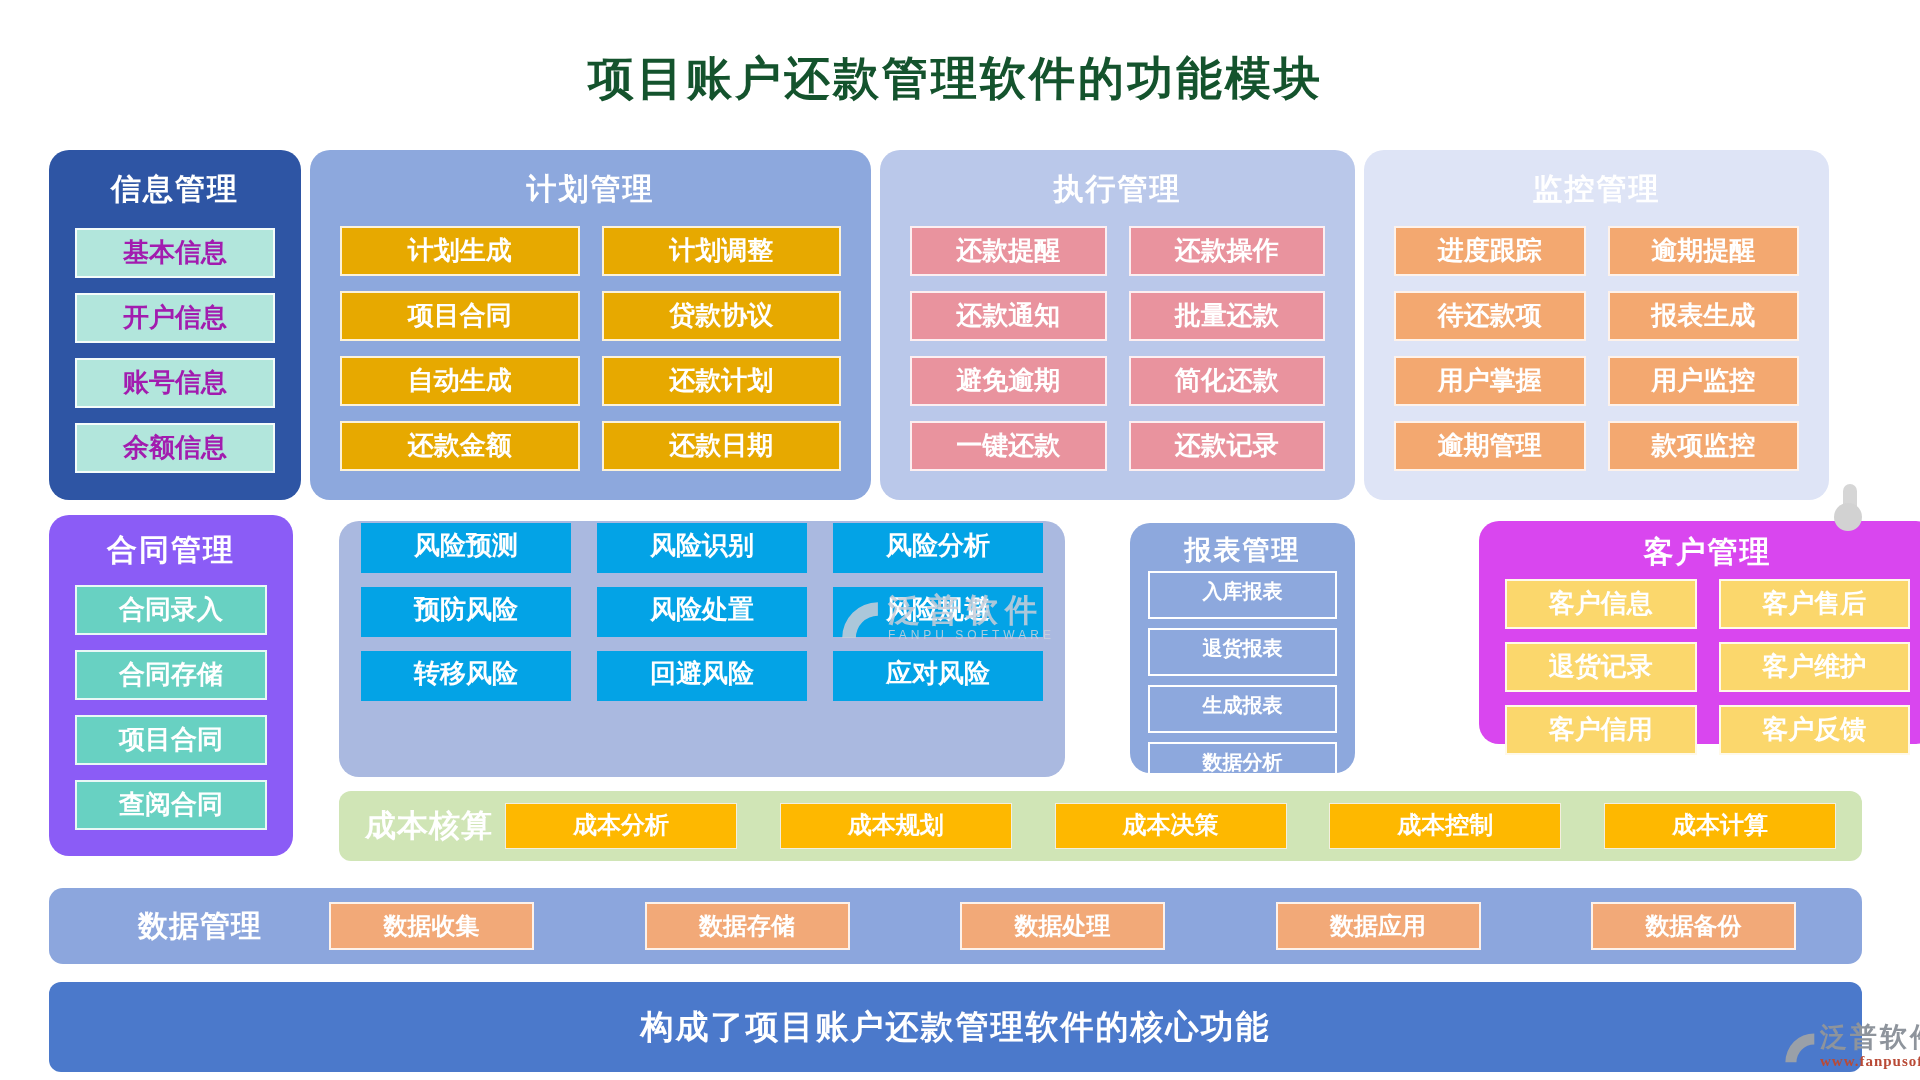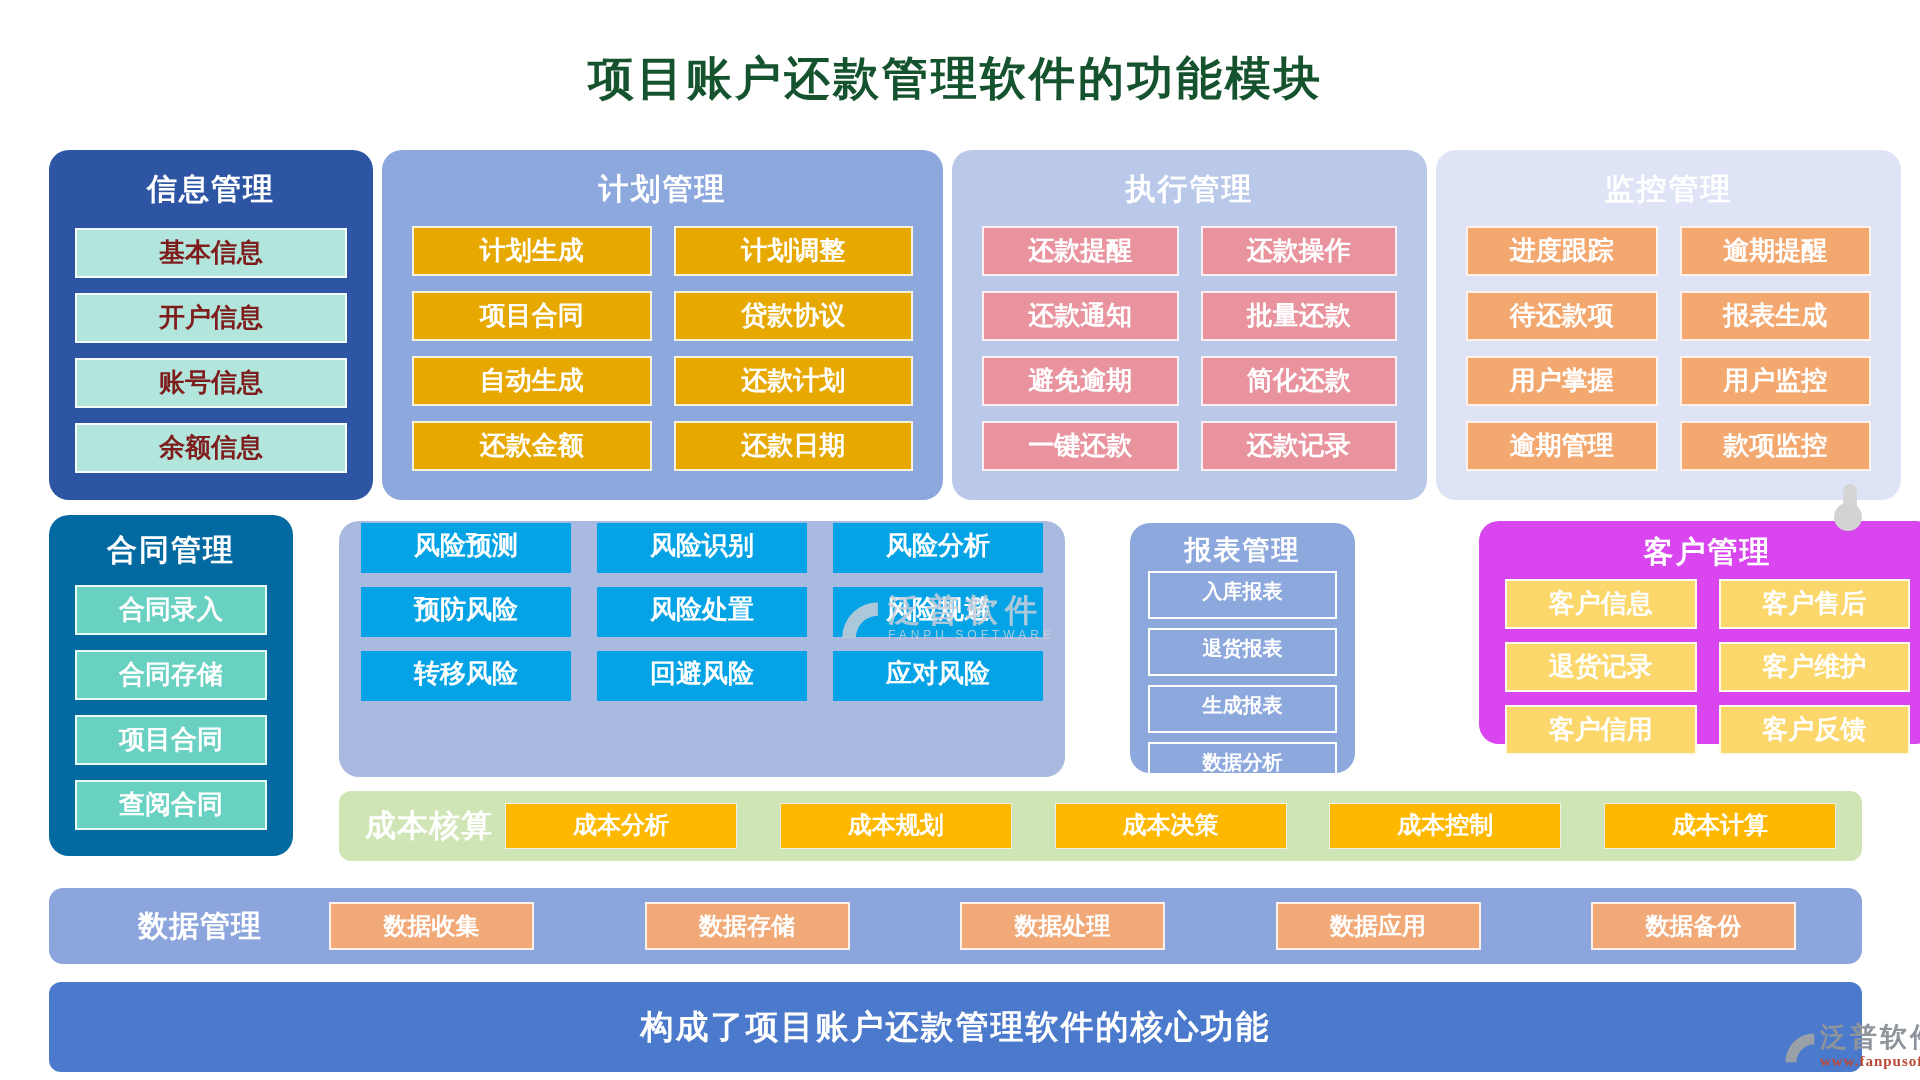--- a/index.html
+++ b/index.html
@@ -19,34 +19,34 @@
     text-align:center;color:#ffffff;font-weight:bold;font-size:30px;
     height:72px;line-height:78px;letter-spacing:2px;
   }
   .btn{
     box-sizing:border-box;text-align:center;color:#ffffff;
     font-size:26px;font-weight:bold;height:50px;line-height:46px;
     border:2px solid rgba(255,255,255,.85);
   }
   
   .row1{position:absolute;top:150px;left:0;display:flex;gap:9px;height:350px;}
-  .panel-info{width:324px;background:#2e55a4;}
+  .panel-info{width:252px;background:#2e55a4;}
   .panel-plan{width:561px;background:#8da8dd;}
   .panel-exec{width:475px;background:#bac8ea;}
   .panel-monitor{width:465px;background:#dee4f6;}
   .stack{padding:6px 26px 0;}
   .stack .btn{margin-bottom:15px;}
-  .btn.cyan{background:#b2e6dc;color:#7f1d1d;}
+  .btn.cyan{background:#b2e6dc;color:#a21caf;}
   .grid2{display:grid;grid-template-columns:1fr 1fr;gap:15px 22px;padding:4px 30px 0;}
   .btn.gold{background:#e7a900;}
   .btn.pink{background:#e9939e;}
   .btn.orange{background:#f3a870;}
   
   .row2{position:absolute;top:515px;left:0;width:1813px;height:352px;}
-  .panel-contract{position:absolute;left:0;top:0;width:244px;height:341px;background:#0369a1;}
+  .panel-contract{position:absolute;left:0;top:0;width:244px;height:341px;background:#8b5cf6;}
   .panel-contract .panel-title{height:64px;line-height:70px;}
   .btn.teal{background:#68d1c2;}
   .panel-risk{position:absolute;left:290px;top:6px;width:726px;height:256px;background:#aab9e0;}
   .panel-risk .panel-title{height:54px;line-height:60px;font-size:28px;}
   .grid3{display:grid;grid-template-columns:1fr 1fr 1fr;gap:14px 26px;padding:2px 22px 0;}
   .btn.azure{background:#03a3e6;border:none;}
   .panel-report{position:absolute;left:1081px;top:8px;width:225px;height:250px;background:#8da8dd;}
   .panel-report .panel-title{height:48px;line-height:54px;font-size:27px;}
   .btn.outline{
     background:transparent;border:2px solid #ffffff;height:48px;line-height:36px;

